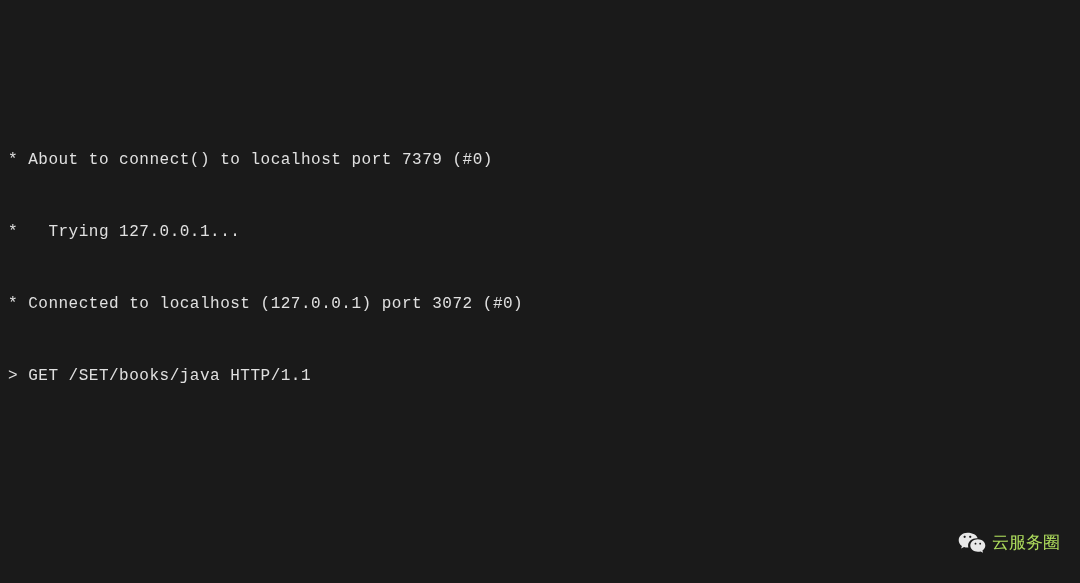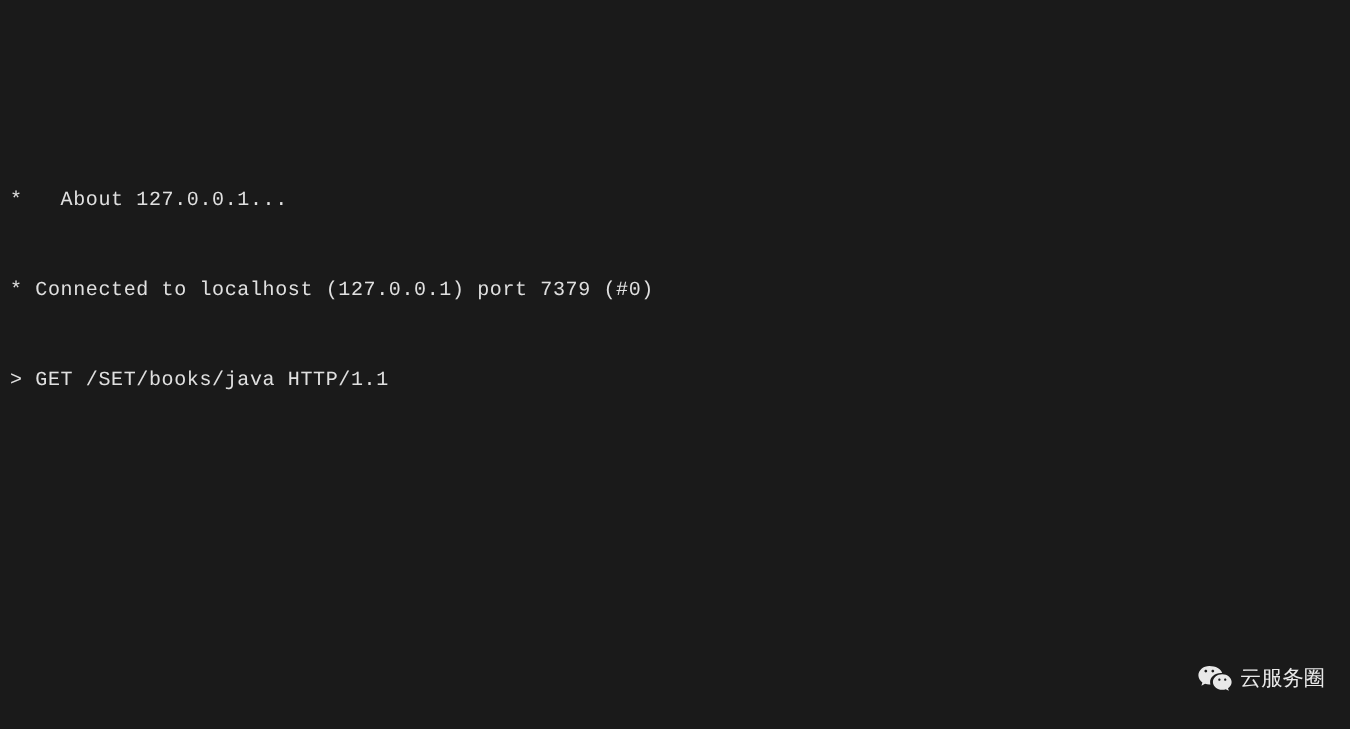--- a/index.html
+++ b/index.html
@@ -25,39 +25,40 @@
     .line {
       display: block;
     }
     .watermark {
       position: absolute;
       right: 20px;
       bottom: 28px;
       display: flex;
       align-items: center;
       gap: 6px;
-      color: #ffffff;
+      color: #bef264;
       font-family: sans-serif;
       font-size: 17px;
       opacity: 0.9;
     }
     .wechat-icon {
       width: 28px;
       height: 23px;
       fill: #ffffff;
     }
   </style>
 </head>
 <body>
 
 
 
 <div class="terminal">
-  <span class="line">*   About 127.0.0.1...</span>
-  <span class="line">* Connected to localhost (127.0.0.1) port 7379 (#0)</span>
+  <span class="line">* About to connect() to localhost port 7379 (#0)</span>
+  <span class="line">*   Trying 127.0.0.1...</span>
+  <span class="line">* Connected to localhost (127.0.0.1) port 3072 (#0)</span>
   <span class="line">&gt; GET /SET/books/java HTTP/1.1</span>
   
   
   
   
   
   
   
   
   

